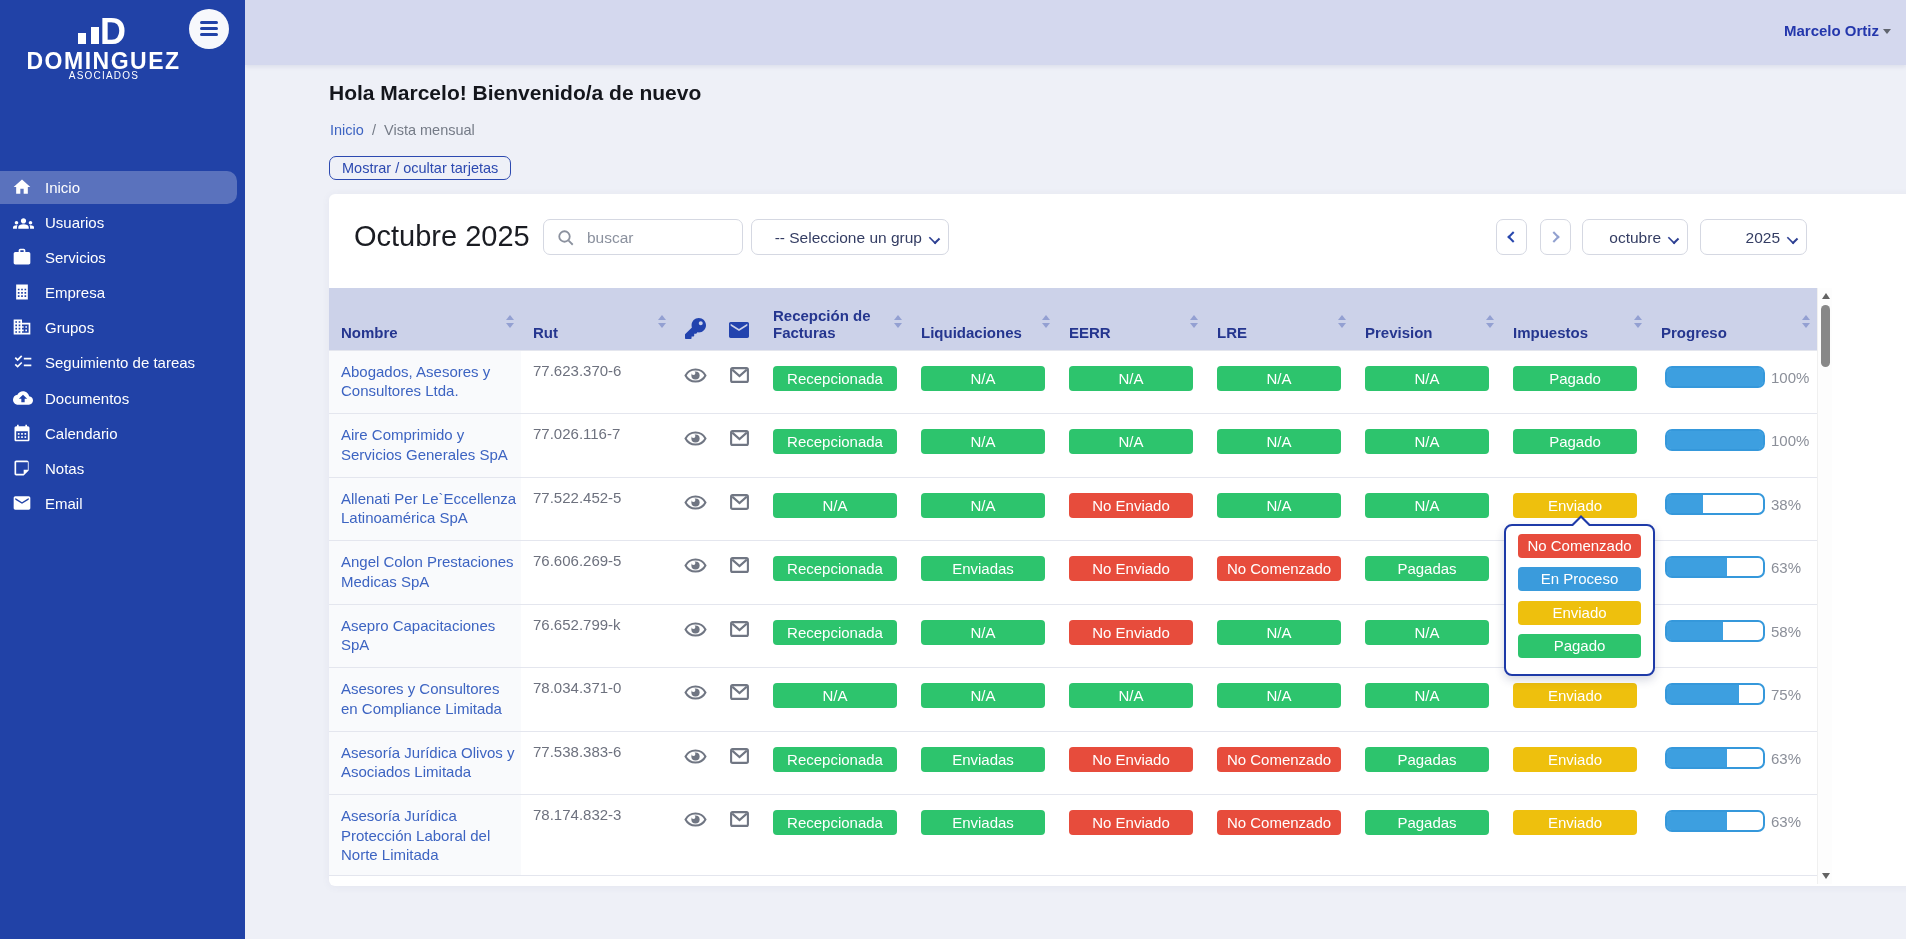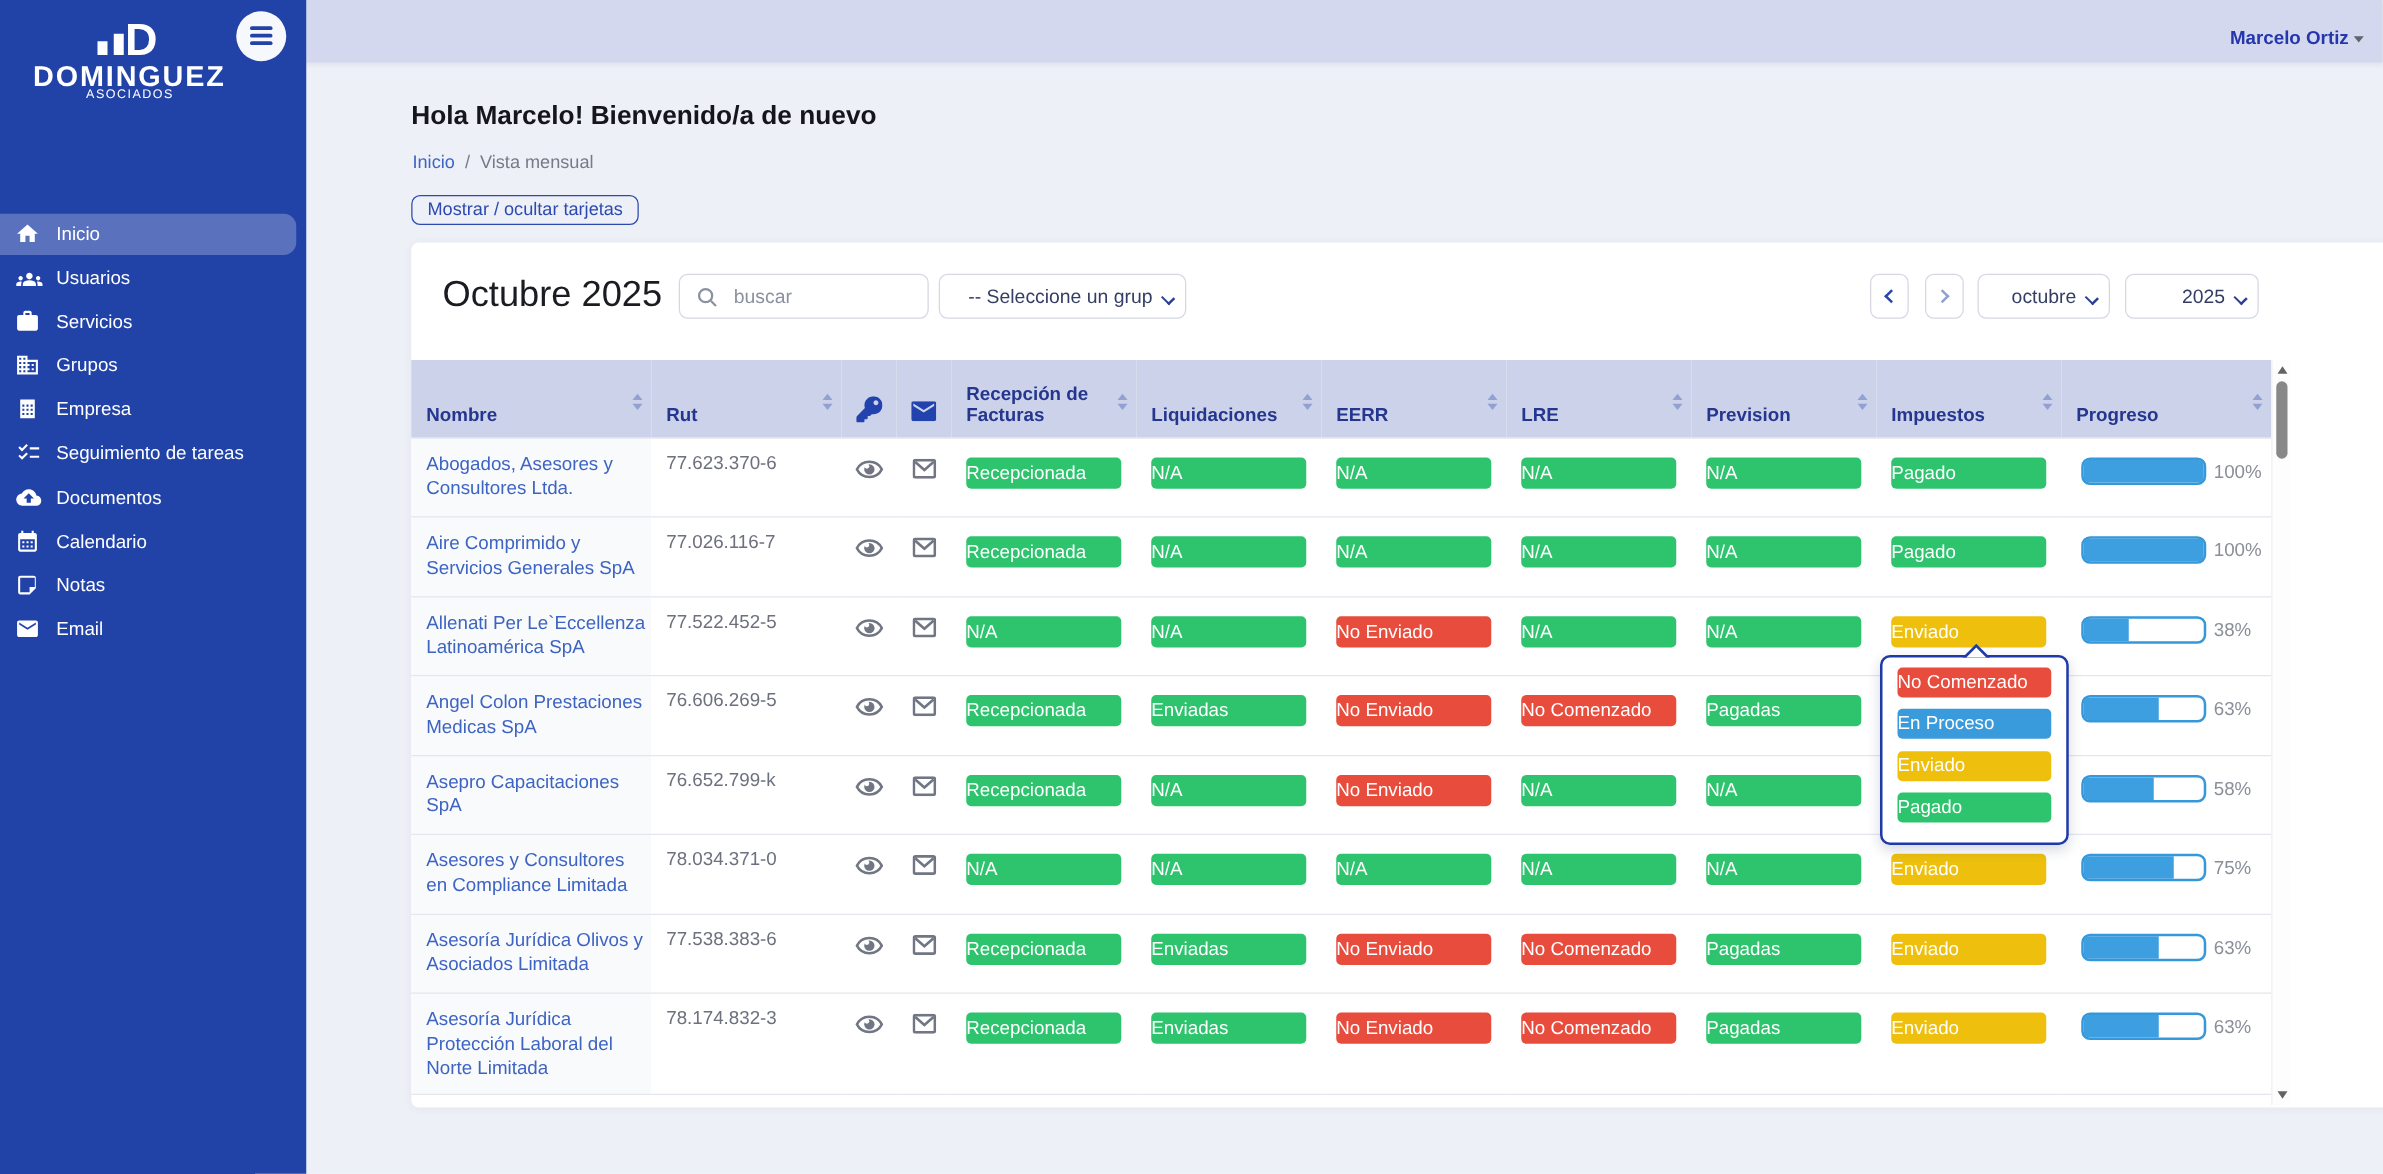--- a/index.html
+++ b/index.html
@@ -12,21 +12,21 @@
 .burger span { position:absolute; left:11px; width:18px; height:3px; background:#2142a7; border-radius:2px; }
 .logo-d { position:absolute; left:76px; top:14px; width:60px; height:30px; }
 .logo-name { position:absolute; left:0; top:48px; width:207px; text-align:center; color:#fff; font-size:23px; font-weight:bold; letter-spacing:1.5px; }
 .logo-sub { position:absolute; left:0; top:70px; width:208px; text-align:center; color:#fff; font-size:10px; letter-spacing:1.2px; }
 .nav { position:absolute; left:0; top:171px; width:245px; }
 .nav a { position:relative; display:block; height:33px; margin-bottom:2.1px; color:#fff; font-size:15px; line-height:33px; padding-left:45px; text-decoration:none; white-space:nowrap; }
 .nav a.active { background:rgba(255,255,255,.26); border-radius:0 10px 10px 0; width:237px; }
 .nav a svg { position:absolute; left:12px; top:6px; }
 
 
-.topbar { position:absolute; left:245px; top:0; width:1661px; height:50px; background:#d4d8ee; box-shadow:0 2px 4px rgba(90,100,160,.12); }
+.topbar { position:absolute; left:245px; top:0; width:1661px; height:65px; background:#d4d8ee; box-shadow:0 2px 4px rgba(90,100,160,.12); }
 .user { position:absolute; right:27px; top:22px; font-size:15px; font-weight:bold; color:#2437ac; }
 .user .caret { position:absolute; left:99px; top:7px; width:0; height:0; border-left:4.5px solid transparent; border-right:4.5px solid transparent; border-top:5.5px solid #60646e; }
 
 
 .h1 { position:absolute; left:329px; top:81px; font-size:21px; font-weight:bold; color:#14161c; }
 .crumbs { position:absolute; left:330px; top:122px; font-size:14.5px; color:#757b87; }
 .crumbs a { color:#3d64c2; text-decoration:none; }
 .btn-toggle { position:absolute; left:329px; top:156px; height:24px; padding:0 12px; font-family:"Liberation Sans",sans-serif; font-size:14.5px; color:#2c49b0; background:transparent; border:1px solid #2c49b0; border-radius:7px; }
 
 
@@ -57,21 +57,21 @@
 .sort i { position:absolute; left:0; width:0; height:0; border-left:4.5px solid transparent; border-right:4.5px solid transparent; }
 .sort .u { top:0; border-bottom:5.5px solid #93a0d2; }
 .sort .d { bottom:0; border-top:5.5px solid #93a0d2; }
 td { vertical-align:top; border-top:1px solid #e4e6ee; }
 tr.last td { border-bottom:1px solid #e4e6ee; }
 tr.r { height:63.5px; }
 tr.r3 { height:80.5px; }
 td.name { background:#f9fafc; color:#3d64c2; font-size:15px; line-height:19.5px; padding:11px 0 0 12px; white-space:nowrap; }
 td.rut { color:#6d717e; font-size:15px; padding:11px 0 0 12px; }
 td.ico { text-align:center; padding-top:16px; }
-.pill { margin:15px auto 0; width:124px; height:25px; border-radius:4px; color:#fff; font-size:15px; text-align:left; line-height:25px; }
+.pill { margin:15px auto 0; width:124px; height:25px; border-radius:4px; color:#fff; font-size:15px; text-align:center; line-height:25px; }
 .g { background:#2dc46d; }
 .rd { background:#e74c3c; }
 .y { background:#eec00d; }
 .b { background:#3a9bdc; }
 .prog { position:relative; margin:15px 0 0 16px; width:100px; height:22px; border:2px solid #3598db; border-radius:7px; background:#fff; }
 .prog i { position:absolute; left:0; top:0; bottom:0; background:#3d9fe0; border-radius:4px 0 0 4px; }
 .prog i.full { border-radius:4px; }
 .pct { position:absolute; left:122px; top:18px; font-size:15px; color:#8b8f99; }
 td.pc { position:relative; }
 
@@ -107,25 +107,25 @@
     <a class="active" href="#"><svg width="20" height="20" viewBox="0 0 24 24" fill="#fff">
           <path d="M10 20v-6h4v6h5v-8h3L12 3 2 12h3v8z"></path>
         </svg>Inicio</a>
     <a href="#"><svg width="25" height="21" viewBox="0 0 24 24" fill="#fff" style="top:7px; left:11px;">
           <path d="M12 12.75c1.63 0 3.07.39 4.24.9 1.08.48 1.76 1.56 1.76 2.73V18H6v-1.61c0-1.18.68-2.26 1.76-2.73 1.17-.52 2.61-.91 4.24-.91zM4 13c1.1 0 2-.9 2-2s-.9-2-2-2-2 .9-2 2 .9 2 2 2zm1.13 1.1c-.37-.06-.74-.1-1.13-.1-.99 0-1.93.21-2.78.58A2.01 2.01 0 0 0 0 16.43V18h4.5v-1.61c0-.83.23-1.61.63-2.29zM20 13c1.1 0 2-.9 2-2s-.9-2-2-2-2 .9-2 2 .9 2 2 2zm4 3.43c0-.81-.48-1.53-1.22-1.85A6.95 6.95 0 0 0 20 14c-.39 0-.76.04-1.13.1.4.68.63 1.46.63 2.29V18H24v-1.57zM12 6c1.66 0 3 1.34 3 3s-1.34 3-3 3-3-1.34-3-3 1.34-3 3-3z"></path>
         </svg>Usuarios</a>
     <a href="#"><svg width="20" height="20" viewBox="0 0 24 24" fill="#fff">
           <path d="M20 6h-4V4c0-1.1-.9-2-2-2h-4c-1.1 0-2 .9-2 2v2H4c-1.11 0-1.99.89-1.99 2L2 19c0 1.11.89 2 2 2h16c1.11 0 2-.89 2-2V8c0-1.11-.89-2-2-2zm-6 0h-4V4h4v2z"></path>
         </svg>Servicios</a>
     <a href="#"><svg width="20" height="20" viewBox="0 0 24 24" fill="#fff">
+          <path d="M5 3v18h14V3H5zm4 15H7v-2h2v2zm0-4H7v-2h2v2zm0-4H7V8h2v2zm4 8h-2v-2h2v2zm0-4h-2v-2h2v2zm0-4h-2V8h2v2zm4 8h-2v-2h2v2zm0-4h-2v-2h2v2zm0-4h-2V8h2v2z"></path>
+        </svg>Empresa</a>
+    <a href="#"><svg width="20" height="20" viewBox="0 0 24 24" fill="#fff">
           <path d="M12 7V3H2v18h20V7H12zM6 19H4v-2h2v2zm0-4H4v-2h2v2zm0-4H4V9h2v2zm0-4H4V5h2v2zm4 12H8v-2h2v2zm0-4H8v-2h2v2zm0-4H8V9h2v2zm0-4H8V5h2v2zm10 12h-8v-2h2v-2h-2v-2h2v-2h-2V9h8v10zm-2-8h-2v2h2v-2zm0 4h-2v2h2v-2z"></path>
         </svg>Grupos</a>
-    <a href="#"><svg width="20" height="20" viewBox="0 0 24 24" fill="#fff">
-          <path d="M5 3v18h14V3H5zm4 15H7v-2h2v2zm0-4H7v-2h2v2zm0-4H7V8h2v2zm4 8h-2v-2h2v2zm0-4h-2v-2h2v2zm0-4h-2V8h2v2zm4 8h-2v-2h2v2zm0-4h-2v-2h2v2zm0-4h-2V8h2v2z"></path>
-        </svg>Empresa</a>
     <a href="#"><svg width="22" height="20" viewBox="0 0 24 24" fill="#fff">
           <path d="M22 7h-9v2h9V7zm0 8h-9v2h9v-2zM5.54 11 2 7.46l1.41-1.41 2.12 2.12 4.24-4.24 1.41 1.41L5.54 11zm0 8L2 15.46l1.41-1.41 2.12 2.12 4.24-4.24 1.41 1.41L5.54 19z"></path>
         </svg>Seguimiento de tareas</a>
     <a href="#"><svg width="22" height="20" viewBox="0 0 24 24" fill="#fff">
           <path d="M19.35 10.04C18.67 6.59 15.64 4 12 4 9.11 4 6.6 5.64 5.35 8.04 2.34 8.36 0 10.91 0 14c0 3.31 2.69 6 6 6h13c2.76 0 5-2.24 5-5 0-2.64-2.05-4.78-4.65-4.96zM14 13v4h-4v-4H7l5-5 5 5h-3z"></path>
         </svg>Documentos</a>
     <a href="#"><svg width="20" height="20" viewBox="0 0 24 24" fill="#fff">
           <path d="M19 4h-1V2h-2v2H8V2H6v2H5c-1.11 0-2 .9-2 2v14c0 1.1.89 2 2 2h14c1.1 0 2-.9 2-2V6c0-1.1-.9-2-2-2zm0 16H5V10h14v10zM9 14H7v-2h2v2zm4 0h-2v-2h2v2zm4 0h-2v-2h2v2zm-8 4H7v-2h2v2zm4 0h-2v-2h2v2zm4 0h-2v-2h2v2z"></path>
         </svg>Calendario</a>
     <a href="#"><svg width="20" height="20" viewBox="0 0 24 24" fill="#fff">

